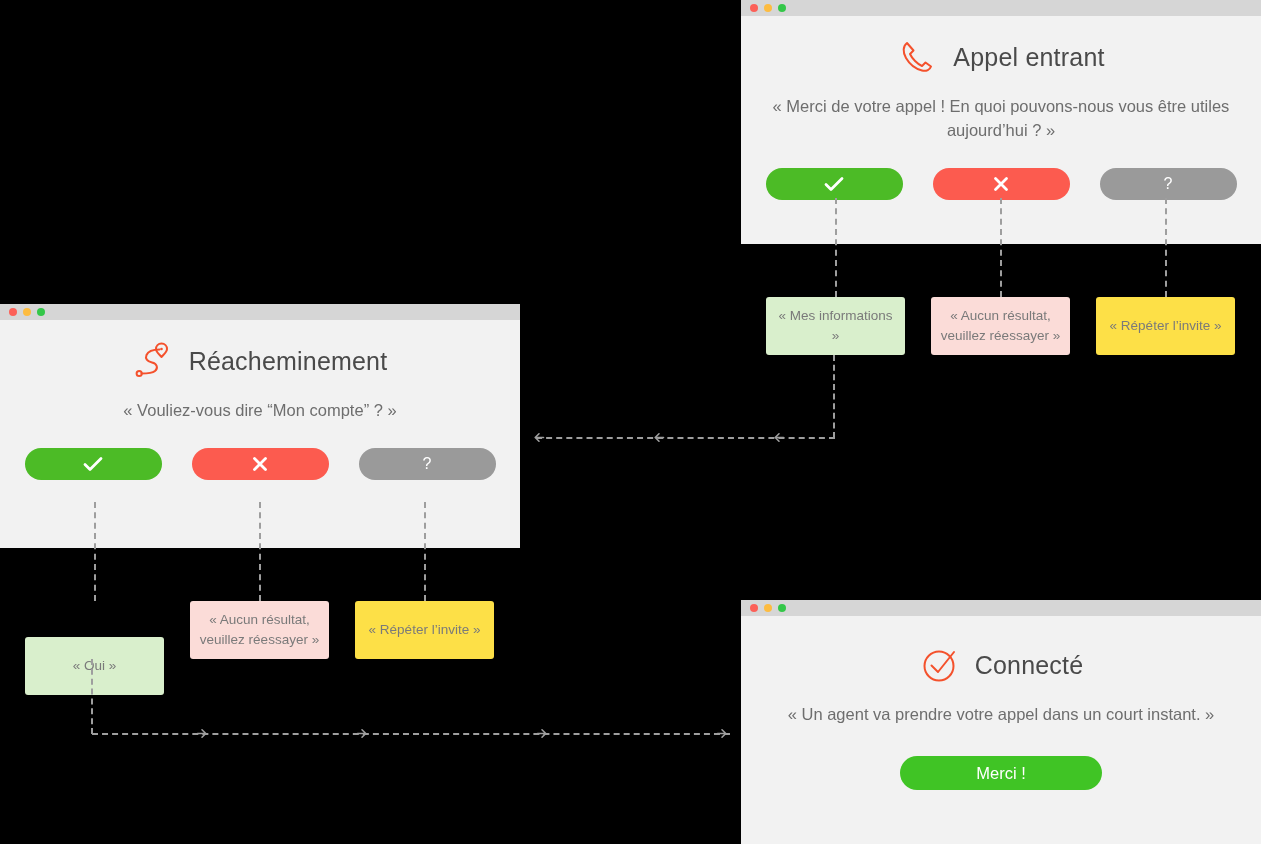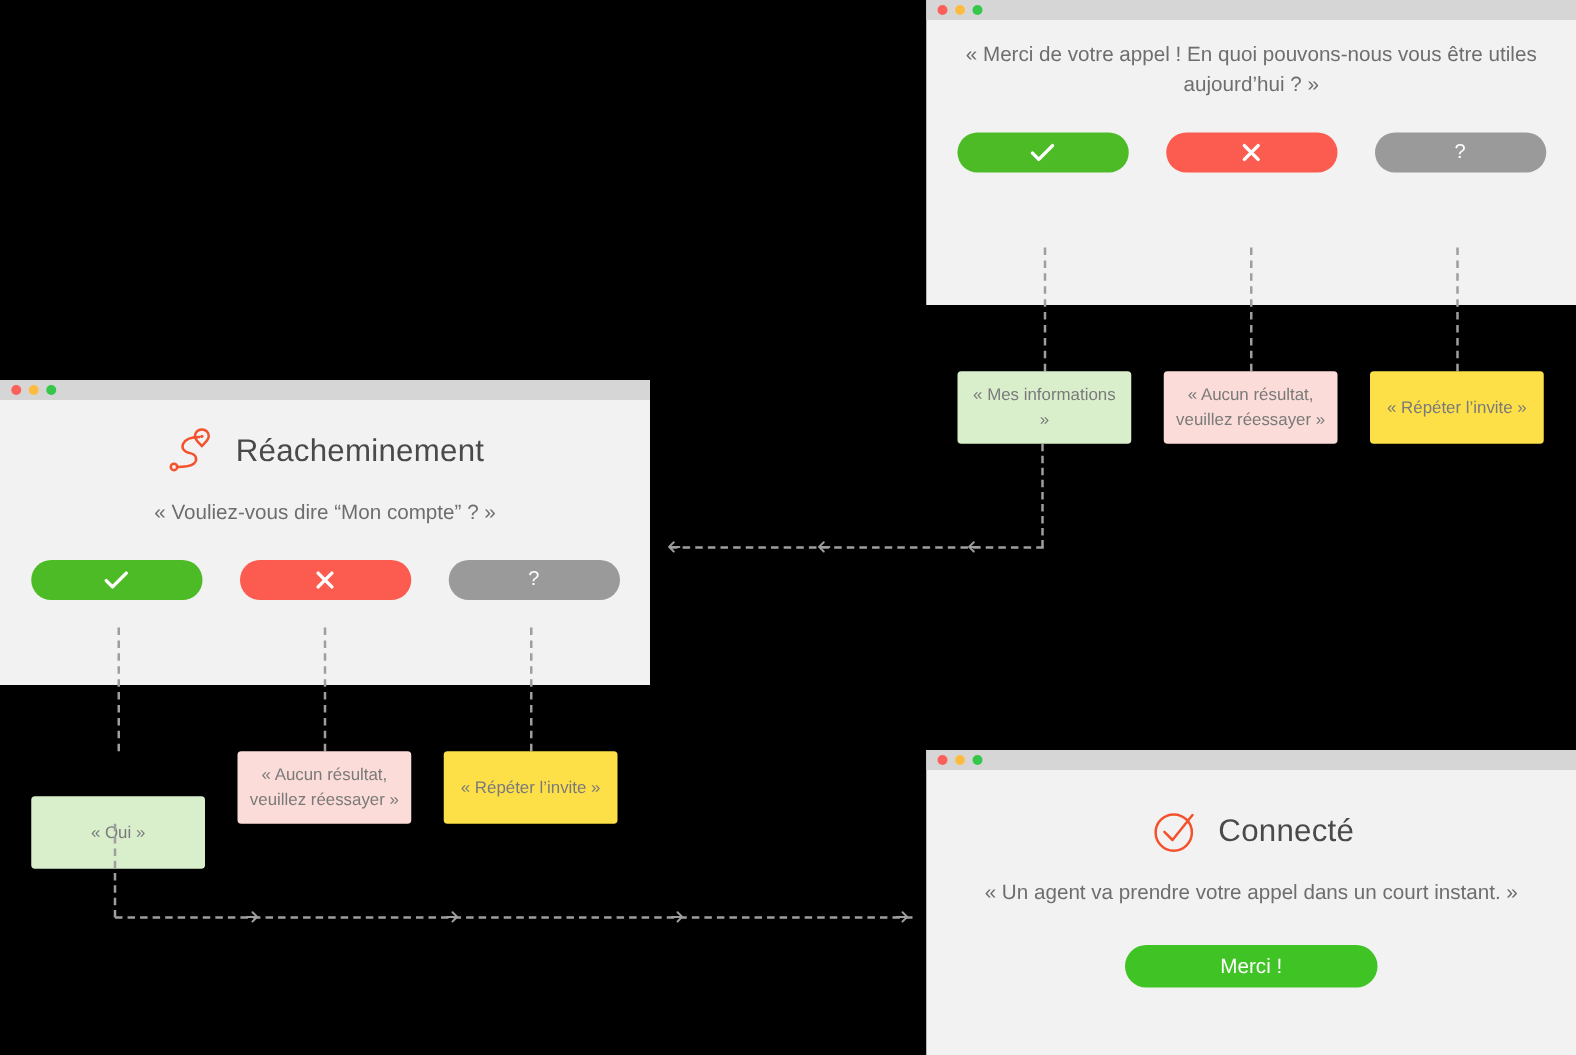--- a/index.html
+++ b/index.html
@@ -158,20 +158,27 @@
 <body>
 
 <div class="window" id="win-call" style="left:741px; top:0; width:520px; height:244px;">
   <div class="titlebar">
     <span class="dot red"></span>
     <span class="dot yellow"></span>
     <span class="dot green"></span>
   </div>
   <div class="win-body">
 
+    <div class="screen-head">
+      <svg class="screen-icon" viewBox="0 0 42 42">
+        <path d="M10 7 C6 10, 5.5 16, 9 22 C12.5 28, 19 33, 25 34.5 C29.5 35.6, 33 33.5, 34 30.5
+                 L28.5 26.5 L25 30 C20.5 28, 15 22.5, 13 18 L16.5 14.5 Z" fill="none" stroke="#f4512c" stroke-width="2" stroke-linecap="round" stroke-linejoin="round"></path>
+      </svg>
+      <div class="screen-title">Appel entrant</div>
+    </div>
 
     <div class="prompt wide">« Merci de votre appel ! En quoi pouvons-nous vous être utiles aujourd’hui ? »</div>
 
     <div class="pill-row">
       <button class="pill yes">
         <svg width="20" height="16" viewBox="0 0 20 16">
           <path d="M2 8.5 L7 13.5 L18 2.5" fill="none" stroke="#fff" stroke-width="2.8" stroke-linecap="round" stroke-linejoin="round"></path>
         </svg>
       </button>
       <button class="pill no">

